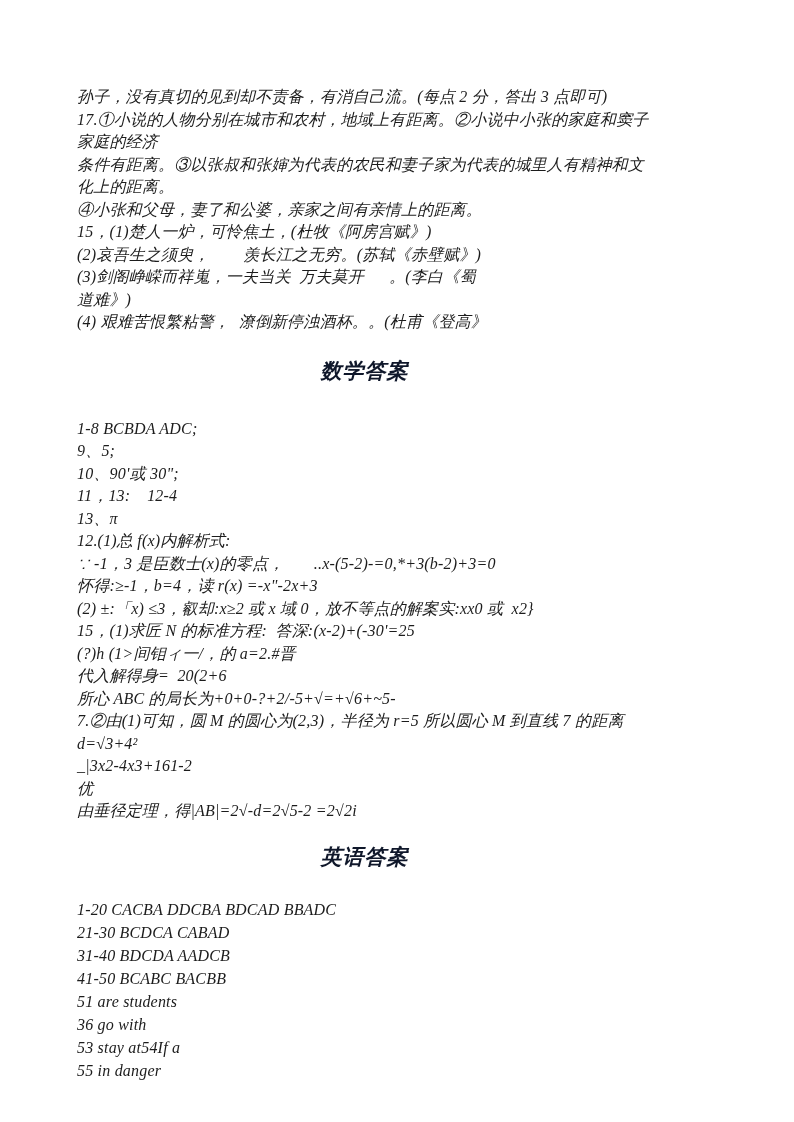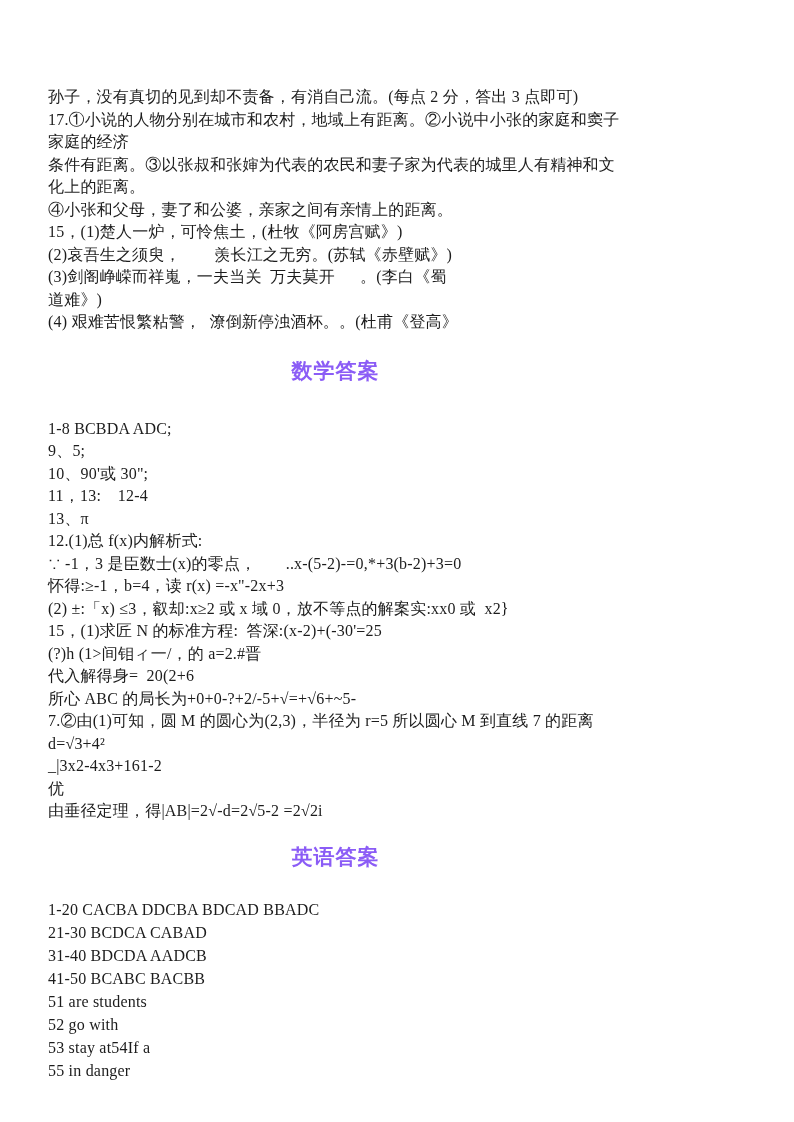--- a/index.html
+++ b/index.html
@@ -11,40 +11,41 @@
     position: relative;
     width: 794px;
     height: 1122px;
     margin: 0 auto;
     background: #ffffff;
     overflow: hidden;
     color: #1c1c1c;
     font-family: "Liberation Serif", "DejaVu Serif", serif;
   }
   .content {
-    padding: 86px 100px 0 48px;
+    padding: 86px 100px 0 77px;
     width: 575px;
+    font-style: italic;
   }
   .line {
     font-size: 16px;
     line-height: 22.5px;
     white-space: pre-wrap;
     letter-spacing: 0.2px;
   }
   .eng .line {
     line-height: 23px;
   }
   .section-title {
     font-family: "Liberation Sans", "DejaVu Sans", sans-serif;
     font-weight: bold;
     font-size: 21px;
     line-height: 30px;
     text-align: center;
     letter-spacing: 1px;
-    color: #8b5cf6;
+    color: #0f172a;
   }
   .section-title.math {
     margin-top: 22px;
     margin-bottom: 32px;
   }
   .section-title.english {
     margin-top: 19px;
     margin-bottom: 26px;
   }
 </style>
@@ -87,19 +88,19 @@
       <div class="line">由垂径定理，得|AB|=2√-d=2√5-2 =2√2i</div>
     </div>
 
     <div class="eng">
       <div class="section-title english">英语答案</div>
       <div class="line">1-20 CACBA DDCBA BDCAD BBADC</div>
       <div class="line">21-30 BCDCA CABAD</div>
       <div class="line">31-40 BDCDA AADCB</div>
       <div class="line">41-50 BCABC BACBB</div>
       <div class="line">51 are students</div>
-      <div class="line">52 go with</div>
+      <div class="line">36 go with</div>
       <div class="line">53 stay at54If a</div>
       <div class="line">55 in danger</div>
     </div>
 
   </div>
 </div>
 
 </body></html>

